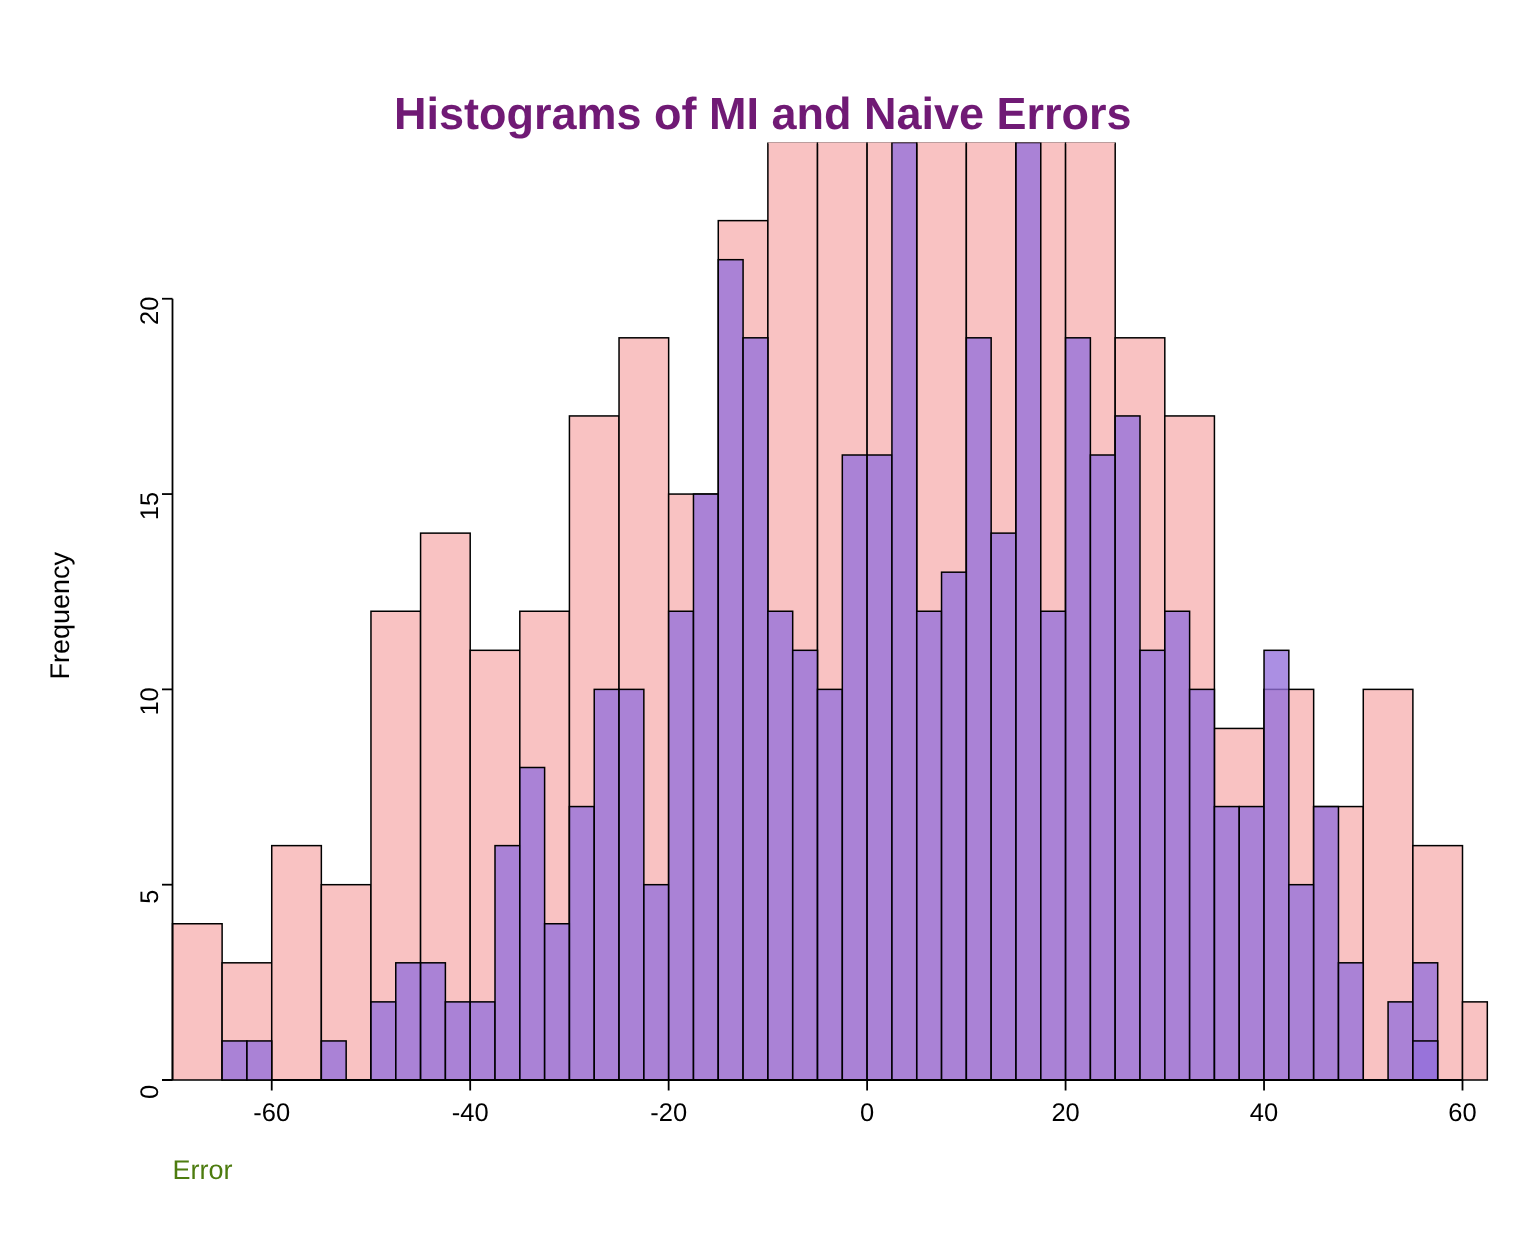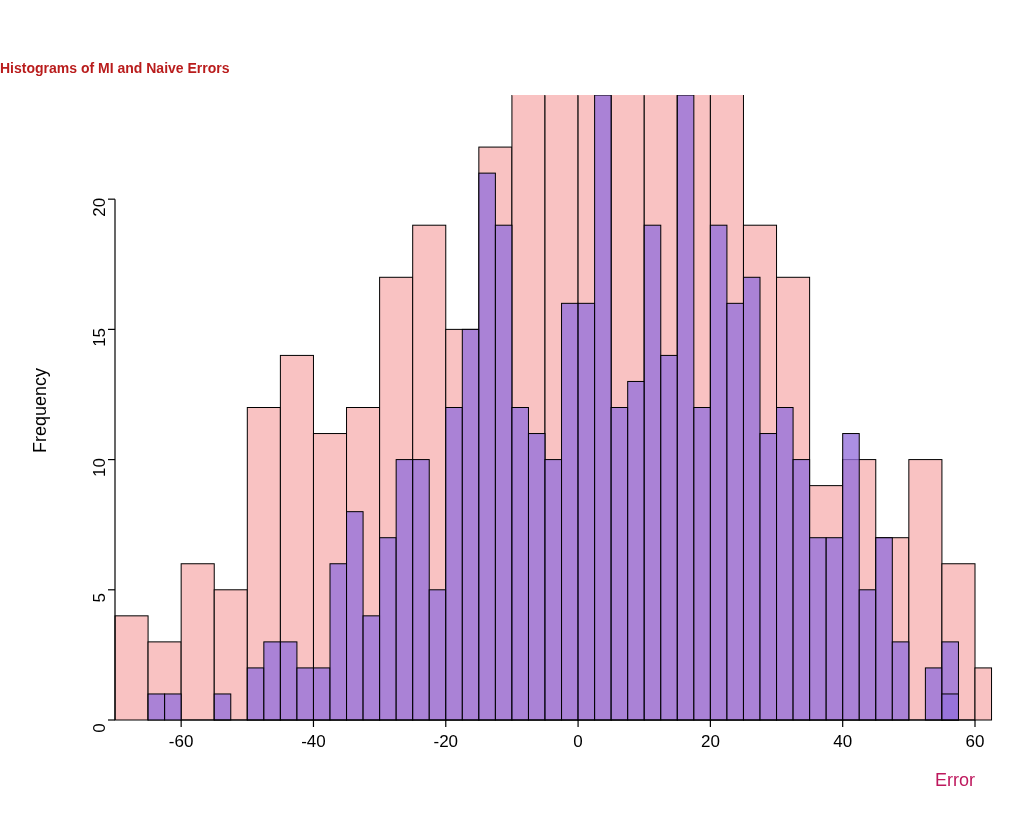--- a/index.html
+++ b/index.html
@@ -10,36 +10,37 @@
   }
   #chart-root {
     position: relative;
     width: 1017px;
     height: 839px;
     background: #ffffff;
   }
   .title {
     position: absolute;
     left: 0; right: 0;
+    text-align: center;
     font-weight: bold;
-    font-size: 14px;
-    color: #b91c1c;
+    font-size: 30px;
+    color: #701a75;
   }
   .ylabel {
     position: absolute;
     transform-origin: 0 0;
     transform: rotate(-90deg);
     font-size: 18px;
     color: #000;
   }
   .xlabel {
     position: absolute;
-    text-align: right;
+    text-align: left;
     font-size: 18px;
-    color: #be185d;
+    color: #4d7c0f;
   }
   svg {
     position: absolute;
   }
   .axis-label {
     font-size: 17px;
     fill: #000;
     font-family: Arial, Helvetica, sans-serif;
   }
 </style>

